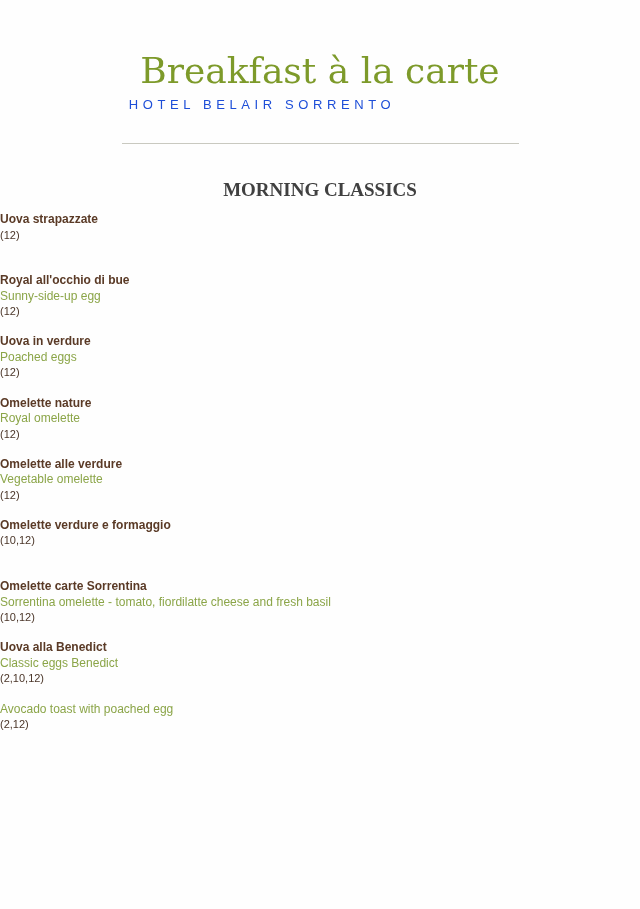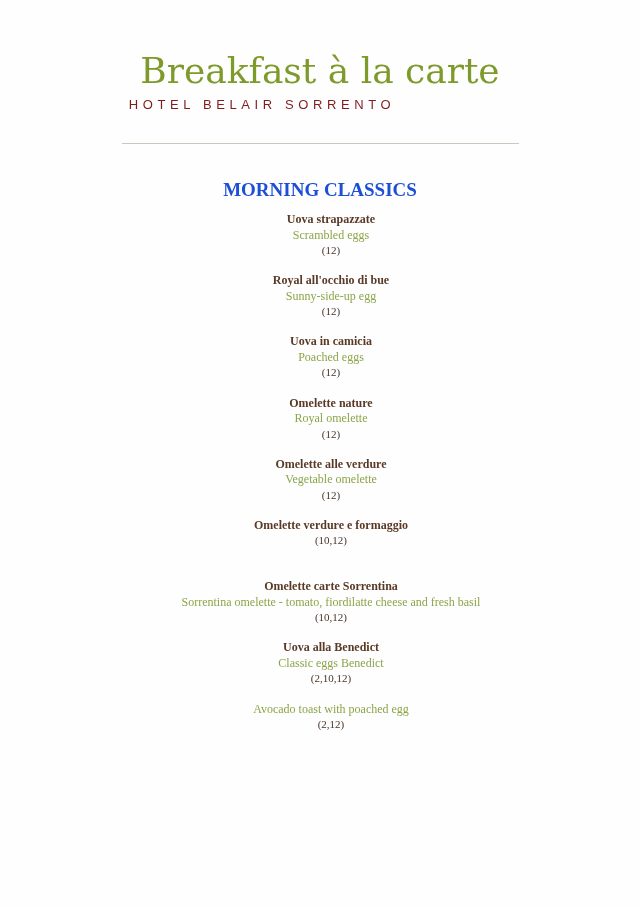--- a/index.html
+++ b/index.html
@@ -6,58 +6,57 @@
   body { width: 640px; height: 909px; position: relative; overflow: hidden; }
   .title {
     position: absolute; left: 0; width: 640px; top: 24px; text-align: center;
     font-family: "DejaVu Serif", "Liberation Serif", serif;
     font-size: 36px; color: #7d9a2a; line-height: 46px; letter-spacing: 0px;
     font-weight: normal;
   }
   .subtitle {
     position: absolute; left: 0; width: 524px; top: 97px; text-align: center;
     font-family: "Liberation Sans", sans-serif;
-    font-size: 13px; color: #7f1d1d; letter-spacing: 4.6px; line-height: 16px;
+    font-size: 13px; color: #1d4ed8; letter-spacing: 4.6px; line-height: 16px;
   }
   .divider {
     position: absolute; left: 122px; width: 397px; top: 143px; height: 1px;
     background: #c9c9c0;
   }
   .section-title {
     position: absolute; left: 0; width: 640px; top: 162px; text-align: center;
     font-family: "Liberation Serif", serif;
-    font-size: 19px; color: #1d4ed8; line-height: 24px;
+    font-size: 19px; color: #404040; line-height: 24px;
   }
   .items { position: absolute; left: 0; width: 640px; top: 212px; }
-  .item { text-align: center; height: 61.2px; font-family: Liberation Serif, serif; margin-left: 22px; }
+  .item { text-align: left; height: 61.2px; font-family: Liberation Sans, sans-serif; }
   .item .it { font-size: 12px; color: #5a3a26; font-weight: bold; line-height: 15.5px; }
   .item .en { font-size: 12px; color: #8ba548; line-height: 15.5px; }
   .item .al { font-size: 11px; color: #4a3528; line-height: 15.5px; }
 </style>
 </head>
 <body>
 
 <h1 class="title">Breakfast à la carte</h1>
 <div class="subtitle">HOTEL BELAIR SORRENTO</div>
 <div class="divider"></div>
 <h2 class="section-title">MORNING CLASSICS</h2>
 
 <div class="items">
   <div class="item">
     <div class="it">Uova strapazzate</div>
-    <div class="en">Scrambled eggs</div>
     <div class="al">(12)</div>
   </div>
   <div class="item">
     <div class="it">Royal all'occhio di bue</div>
     <div class="en">Sunny-side-up egg</div>
     <div class="al">(12)</div>
   </div>
   <div class="item">
-    <div class="it">Uova in camicia</div>
+    <div class="it">Uova in verdure</div>
     <div class="en">Poached eggs</div>
     <div class="al">(12)</div>
   </div>
   <div class="item">
     <div class="it">Omelette nature</div>
     <div class="en">Royal omelette</div>
     <div class="al">(12)</div>
   </div>
   <div class="item">
     <div class="it">Omelette alle verdure</div>

